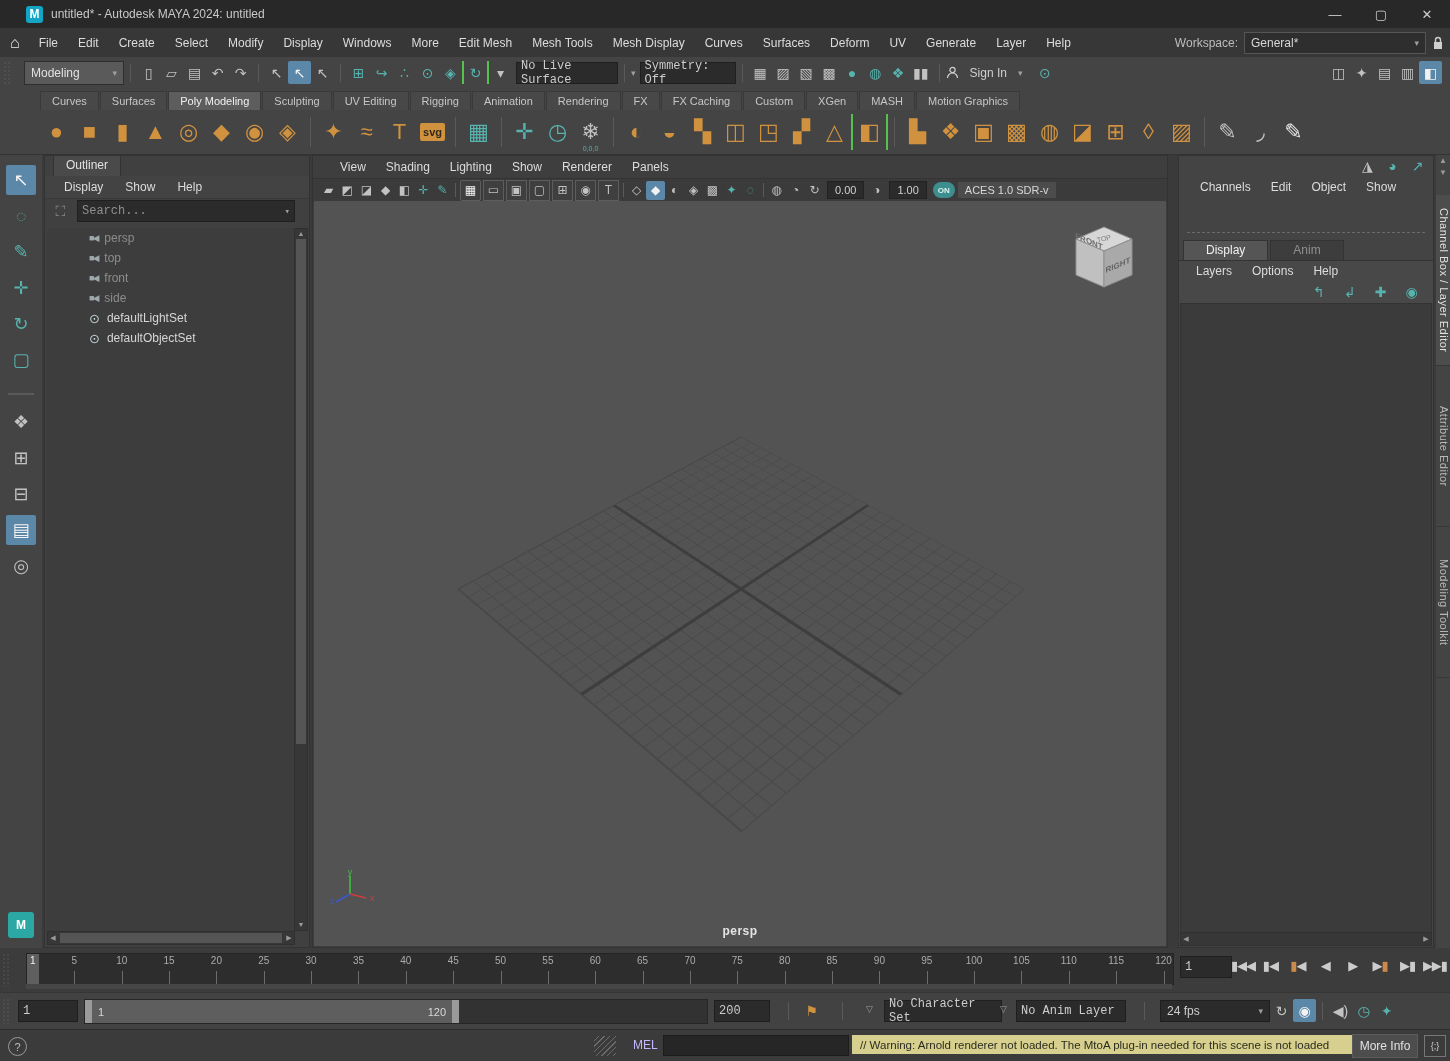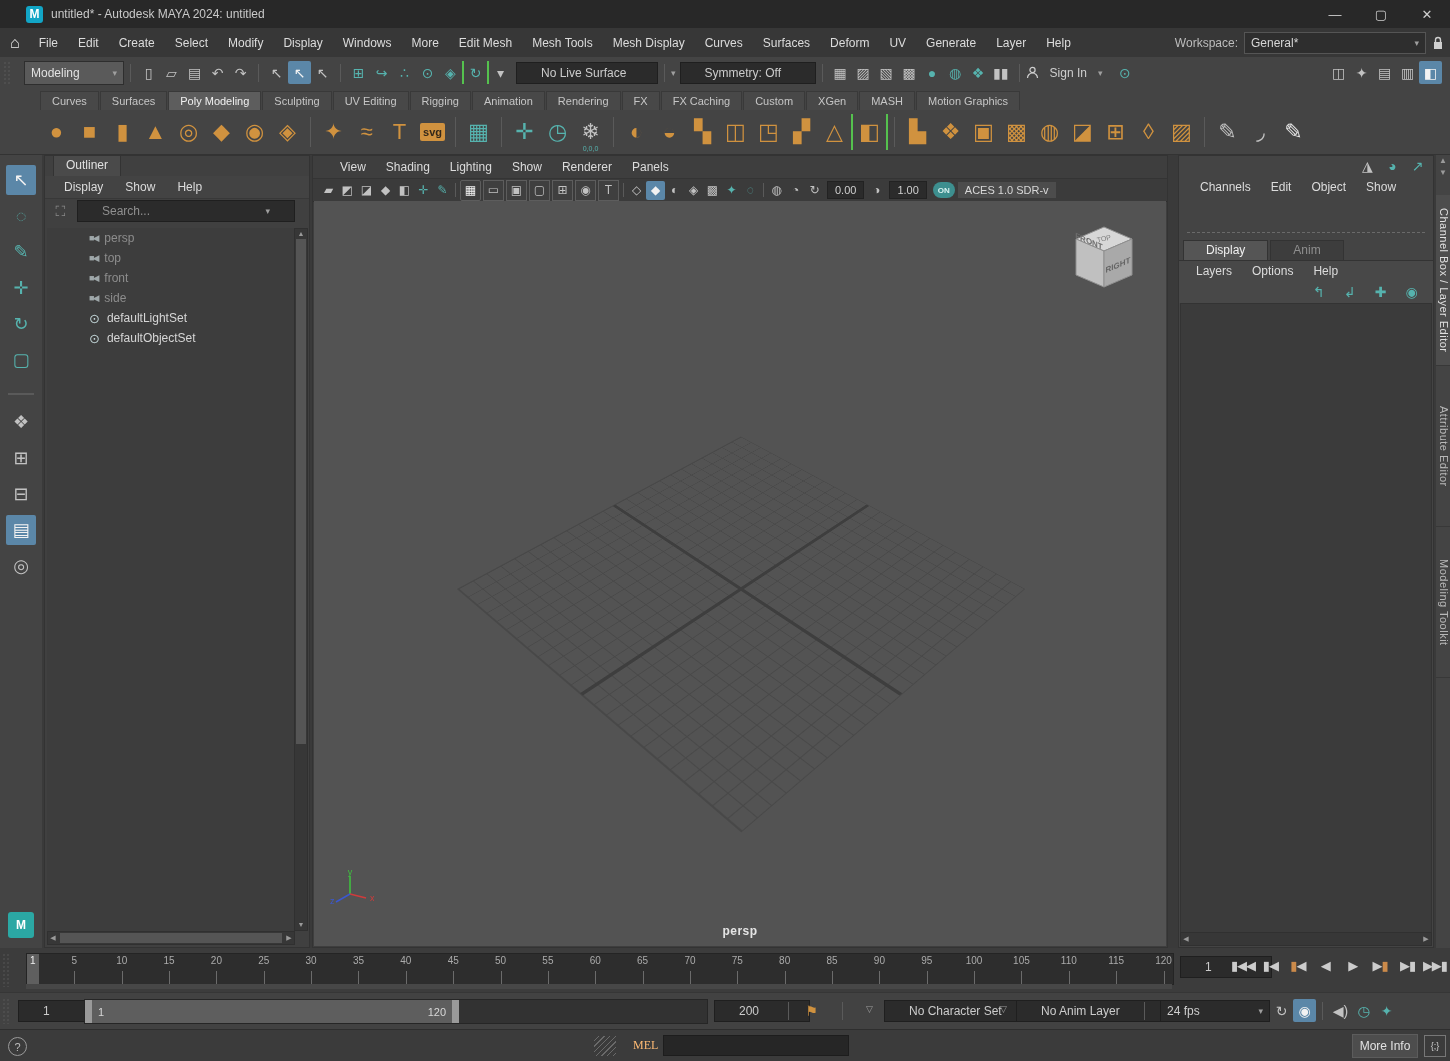--- a/index.html
+++ b/index.html
@@ -18,21 +18,21 @@
   .home{color:#e8e8e8;font-size:16px;margin:0 10px 0 10px;}
   .menus{display:flex;gap:2px;}
   .menu-item{padding:3px 9px;color:#dcdcdc;}
   .ws{margin-left:auto;display:flex;align-items:center;gap:6px;margin-right:6px;color:#bdbdbd;}
   .ws-select{width:168px;height:20px;background:#2e2e2e;border:1px solid #555;display:flex;align-items:center;
              padding:0 6px;color:#d6d6d6;justify-content:space-between;}
   
   .statusline{left:0;top:57px;width:100%;height:31px;background:#444;display:flex;align-items:center;border-bottom:1px solid #393939;}
   .mode-select{width:86px;height:22px;background:#5a5a5a;border:1px solid #2e2e2e;margin-left:12px;
                display:flex;align-items:center;justify-content:space-between;padding:0 6px;color:#e2e2e2;}
-  .field{height:20px;background:#2b2b2b;border:1px solid #1f1f1f;display:flex;align-items:center;padding:0 24px;color:#cccccc;}
+  .field{height:20px;background:#2b2b2b;border:1px solid #1f1f1f;display:flex;align-items:center;padding:0 4px;color:#cccccc;font-family:Liberation Mono, monospace;}
   .ic{display:inline-flex;align-items:center;justify-content:center;width:23px;height:23px;font-size:14px;color:#c2c2c2;flex:0 0 auto;position:relative;}
   .ic.or{color:#d0923f}.ic.tl{color:#56b3ae}.ic.wh{color:#e8e8e8}
   .ic.act{background:#5b87a8;color:#f2f2f2;border-radius:2px;}
   .ic.brk{border-left:2px solid #55c24e;border-right:2px solid #55c24e;}
   .ic.boxed{border:1px solid #5d5d5d;background:#3f3f3f;width:17px;height:17px;font-size:10px;margin:0 1px;}
   .ic .pre,.ic .post{color:#cb8a4a;font-size:inherit;}
   .ic .lbl{position:absolute;bottom:-2px;left:0;right:0;font-size:7px;color:#56b3ae;text-align:center;}
   .isep{width:1px;height:18px;background:#5a5a5a;margin:0 6px;align-self:center;flex:0 0 auto;}
   .iconrow{display:flex;align-items:center;}
   
@@ -123,21 +123,21 @@
   .rr-ic{position:absolute;top:6px;}
   .ddarr{color:#9f9f9f;font-size:9px;}
   .fps-select{position:absolute;left:1160px;top:7px;width:96px;height:20px;background:#2b2b2b;border:1px solid #1f1f1f;
               display:flex;align-items:center;justify-content:space-between;padding:0 6px;color:#cfcfcf;}
   
   .cmdrow{left:0;top:1029px;width:100%;height:32px;background:#3b3b3b;border-top:1px solid #2e2e2e;}
   .helpc{position:absolute;left:8px;top:7px;width:17px;height:17px;border:1px solid #9a9a9a;border-radius:50%;
          color:#bdbdbd;font-size:11px;display:flex;align-items:center;justify-content:center;}
   .hatch{position:absolute;left:594px;top:6px;width:22px;height:20px;
          background:repeating-linear-gradient(135deg,transparent 0 3px,#6a6a6a 3px 4px);}
-  .mel{position:absolute;left:633px;top:8px;color:#fdba74;font-family:Liberation Serif, serif;}
+  .mel{position:absolute;left:633px;top:8px;color:#c4b5fd;}
   .cmdinput{position:absolute;left:663px;top:5px;width:184px;height:19px;background:#262626;border:1px solid #1d1d1d;}
   .warnbox{position:absolute;left:852px;top:5px;width:494px;height:19px;background:#d6cf8d;color:#2c2c20;
            display:flex;align-items:center;padding:0 8px;font-size:11.5px;white-space:nowrap;overflow:hidden;}
   .moreinfo{position:absolute;left:1352px;top:4px;width:64px;height:22px;background:#4d4d4d;border:1px solid #5c5c5c;
             color:#e2e2e2;display:flex;align-items:center;justify-content:center;}
   .scripticon{position:absolute;left:1424px;top:5px;width:20px;height:20px;border:1px solid #777;color:#cfcfcf;
               font-size:9px;display:flex;align-items:center;justify-content:center;}
 </style>
 </head>
 <body>
@@ -620,17 +620,18 @@
         <span class="ic tl">◷</span>
         <span class="ic tl">✦</span>
       </span>
   </div>
 
   <div class="r cmdrow">
     <span class="helpc">?</span>
     <span class="hatch"></span>
     <span class="mel">MEL</span>
     <span class="cmdinput"></span>
+    <span class="warnbox">// Warning: Arnold renderer not loaded. The MtoA plug-in needed for this scene is not loaded</span>
     <span class="moreinfo">More Info</span>
     <span class="scripticon">{;}</span>
   </div>
 
 </div>
 
 </body></html>

